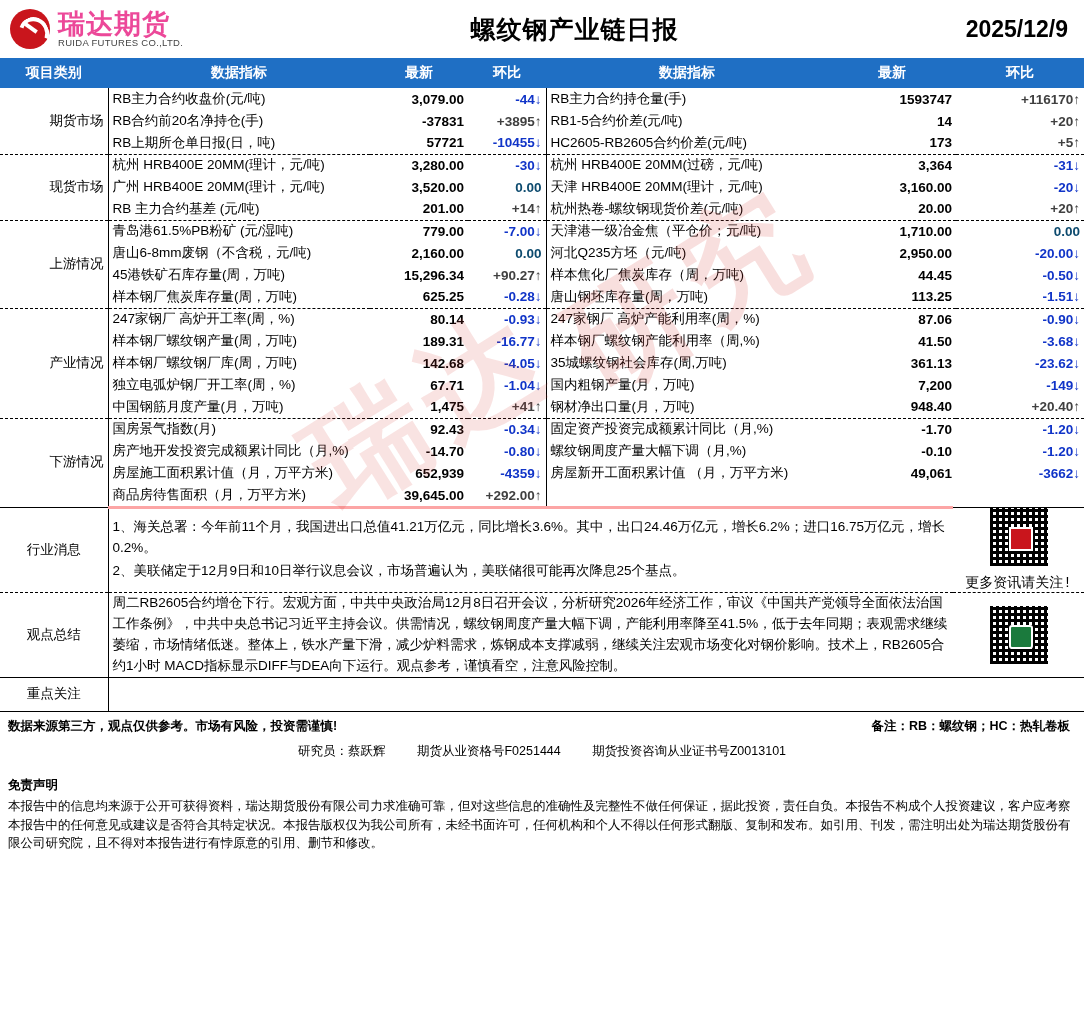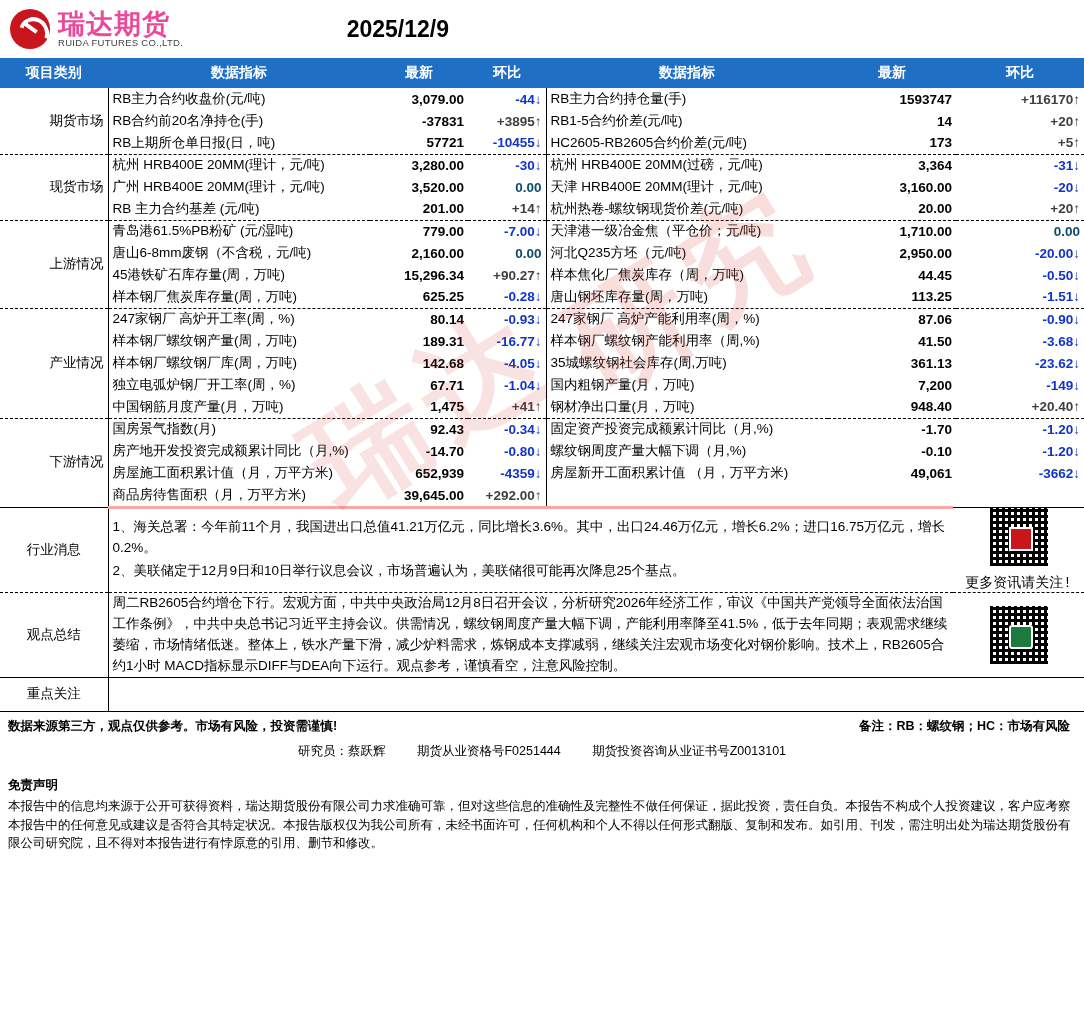--- a/index.html
+++ b/index.html
@@ -122,20 +122,21 @@
 <div class="watermark2">瑞达</div>
 
 <div class="header">
   <div class="logo-wrap">
     <div class="logo-mark"></div>
     <div class="logo-text">
       <div class="logo-cn">瑞达期货</div>
       <div class="logo-en">RUIDA FUTURES CO.,LTD.</div>
     </div>
   </div>
+  <div class="doc-title">螺纹钢产业链日报</div>
   <div class="doc-date">2025/12/9</div>
 </div>
 
 <table class="main">
   <colgroup>
     <col style="width:108px">
       <col style="width:262px">
       <col style="width:98px">
       <col style="width:78px">
     <col style="width:282px">
@@ -343,21 +344,21 @@
       <td class="block-cat" style="border-top:1px solid #000;height:34px">重点关注</td>
       <td class="news-body" style="border-top:1px solid #000"></td>
       <td style="border-top:1px solid #000"></td>
     </tr>
   </tbody>
 </table>
 
 <div class="foot-line"></div>
 <div class="footer-note">
   <div class="left">数据来源第三方，观点仅供参考。市场有风险，投资需谨慎!</div>
-  <div class="right">备注：RB：螺纹钢；HC：市场有风险</div>
+  <div class="right">备注：RB：螺纹钢；HC：热轧卷板</div>
 </div>
 <div class="researcher">
   <span>研究员：蔡跃辉</span>
   <span>期货从业资格号F0251444</span>
   <span>期货投资咨询从业证书号Z0013101</span>
 </div>
 
 <div class="disc">
   <div class="t">免责声明</div>
   <div>本报告中的信息均来源于公开可获得资料，瑞达期货股份有限公司力求准确可靠，但对这些信息的准确性及完整性不做任何保证，据此投资，责任自负。本报告不构成个人投资建议，客户应考察本报告中的任何意见或建议是否符合其特定状况。本报告版权仅为我公司所有，未经书面许可，任何机构和个人不得以任何形式翻版、复制和发布。如引用、刊发，需注明出处为瑞达期货股份有限公司研究院，且不得对本报告进行有悖原意的引用、删节和修改。</div>

